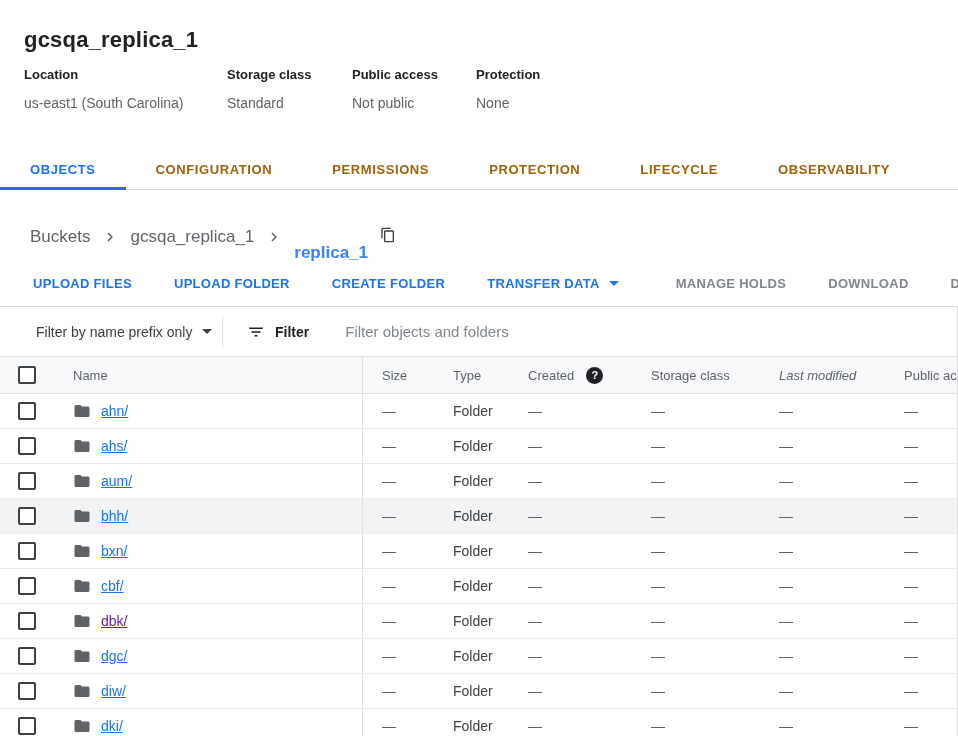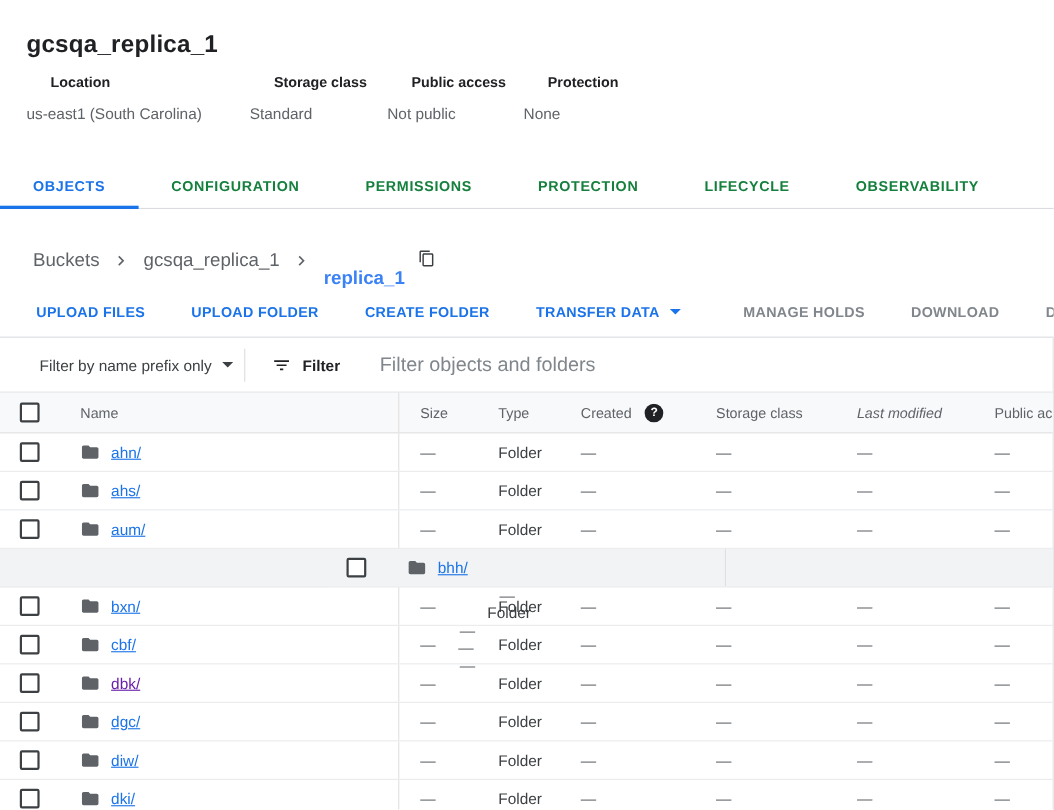--- a/index.html
+++ b/index.html
@@ -10,29 +10,29 @@
   }
   *{box-sizing:border-box;}
 
   
   .header{padding:26px 24px 0 24px;}
   .page-title{margin:0;font-size:22px;line-height:28px;font-weight:600;letter-spacing:.2px;color:#202124;}
   .meta-row{display:flex;margin-top:13px;}
   .meta-item:nth-child(1){width:203px;}
   .meta-item:nth-child(2){width:125px;}
   .meta-item:nth-child(3){width:124px;}
-  .meta-label{font-size:13px;line-height:16px;font-weight:700;color:#202124;margin-left:22px;}
+  .meta-label{font-size:13px;line-height:16px;font-weight:700;color:#202124;}
   .meta-value{font-size:14px;line-height:17px;color:#5f6368;margin-top:12px;}
 
   
   .tabbar{display:flex;margin-top:36px;border-bottom:1px solid #dadce0;}
   .tab{
     padding:14px 30px 10px 30px;margin-bottom:-1px;
     font-size:13px;line-height:15px;font-weight:700;letter-spacing:.6px;
-    color:#15803d;cursor:pointer;border-bottom:3px solid transparent;white-space:nowrap;
+    color:#a16207;cursor:pointer;border-bottom:3px solid transparent;white-space:nowrap;
   }
   .tab.active{color:#1a73e8;border-bottom-color:#1a73e8;}
 
   
   .breadcrumb-row{height:71px;display:flex;align-items:center;padding:22px 24px 0 30px;font-size:17px;}
   .crumb{color:#5f6368;cursor:pointer;text-decoration:none;}
   .crumb.current{color:#3b82f6;font-weight:600;cursor:default;margin-top:33px;}
   .chev{display:flex;margin:0 11px;color:#5f6368;}
   .copy-btn{margin-left:12px;display:flex;color:#3c4043;cursor:pointer;background:none;border:none;padding:0;}
 
@@ -46,42 +46,42 @@
   .caret{width:0;height:0;border-left:5px solid transparent;border-right:5px solid transparent;border-top:5px solid currentColor;}
 
   
   .listarea{border-right:1px solid #dadce0;}
   .filter-row{height:50px;display:flex;align-items:center;padding-left:36px;border-bottom:1px solid #e0e0e0;}
   .scope-select{display:flex;align-items:center;width:186px;gap:10px;font-size:14px;color:#3c4043;cursor:pointer;}
   .vdiv{width:1px;height:30px;background:#dadce0;margin-right:24px;flex-shrink:0;}
   .filter-icon{display:flex;color:#202124;}
   .filter-label{font-size:14px;font-weight:700;color:#202124;margin-left:10px;}
   .filter-input{flex:1;margin-left:34px;border:none;outline:none;background:transparent;
-    font-family:inherit;font-size:18px;color:#3b82f6;}
+    font-family:inherit;font-size:15px;color:#3b82f6;}
   .filter-input::placeholder{color:#80868b;}
 
   
   .thead{height:37px;background:#f8f9fa;border-bottom:1px solid #e0e0e0;display:flex;align-items:center;}
   .name-section{width:363px;flex-shrink:0;display:flex;align-items:center;height:100%;
     padding-left:18px;border-right:1px solid #e0e0e0;}
   .cb{width:18px;height:18px;border:2px solid #3c4043;border-radius:2px;cursor:pointer;flex-shrink:0;background:#fff;}
   .th-name{margin-left:37px;}
   .th{font-size:13px;color:#5f6368;font-weight:500;}
   .col{flex-shrink:0;white-space:nowrap;overflow:hidden;}
   .c-size{width:87px;padding-left:19px;}
   .c-type{width:77px;padding-left:3px;}
   .c-created{width:123px;padding-left:1px;display:flex;align-items:center;gap:12px;}
   .c-storage{width:126px;padding-left:1px;}
   .c-modified{width:127px;padding-left:3px;font-style:italic;}
   .c-public{flex:1;padding-left:1px;}
   .help{width:17px;height:17px;border-radius:50%;background:#202124;color:#fff;display:flex;
     align-items:center;justify-content:center;font-size:11px;font-weight:700;cursor:pointer;flex-shrink:0;}
 
   .trow{height:35px;display:flex;align-items:center;border-bottom:1px solid #e8eaed;}
-  .trow.highlighted{background:#f1f3f4;flex-direction:column;}
+  .trow.highlighted{background:#f1f3f4;}
   .trow.highlighted .name-section{background:#f1f3f4;}
   .folder-ic{display:flex;margin-left:37px;flex-shrink:0;color:#5f6368;}
   .name-link{margin-left:10px;font-size:14px;color:#1a73e8;text-decoration:underline;cursor:pointer;}
   .trow.visited .name-link{color:#681da8;}
   .cell{font-size:14px;color:#5f6368;}
   .cell.c-type{color:#3c4043;}
 </style>
 </head>
 <body>
 

